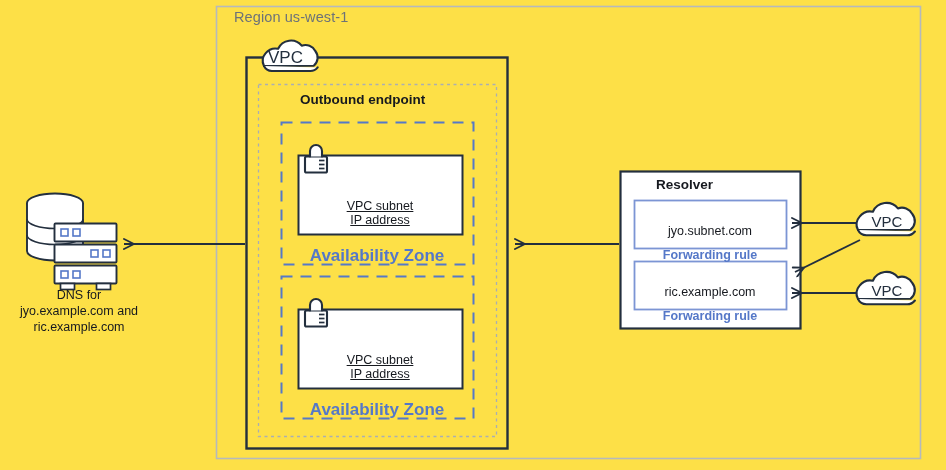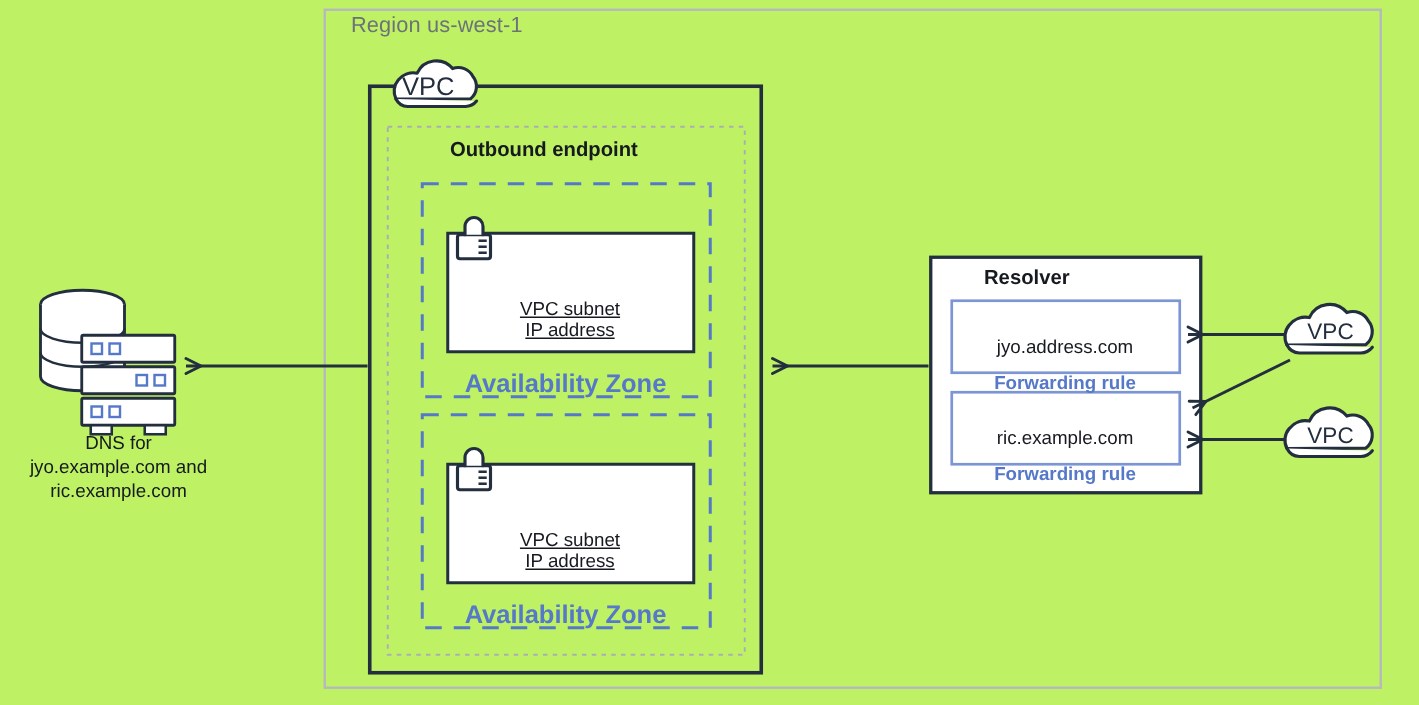--- a/index.html
+++ b/index.html
@@ -7,21 +7,21 @@
     padding: 0;
     background: #ffffff;
   }
   body {
     font-family: "Liberation Sans", sans-serif;
   }
   #canvas {
     position: relative;
     width: 946px;
     height: 470px;
-    background: #bef264;
+    background: #fde047;
     overflow: hidden;
   }
   svg.layer {
     position: absolute;
     left: 0;
     top: 0;
     width: 946px;
     height: 470px;
   }
   .lbl {
@@ -212,21 +212,21 @@
   <div class="lbl subnet-text" style="left:298px; top:212px; width:164px;">IP address</div>
   <div class="lbl az-text" style="left:281px; top:245px; width:192px;">Availability Zone</div>
 
   <div class="lbl subnet-text" style="left:298px; top:352px; width:164px;">VPC subnet</div>
   <div class="lbl subnet-text" style="left:298px; top:366px; width:164px;">IP address</div>
   <div class="lbl az-text" style="left:281px; top:399px; width:192px;">Availability Zone</div>
 
   <div class="lbl resolver-label" style="left:656px; top:176px;">Resolver</div>
 
   <div class="lbl rule-title" style="left:634px; top:207px; width:152px;">Forwarding rule</div>
-  <div class="lbl rule-domain" style="left:634px; top:223px; width:152px;">jyo.address.com</div>
+  <div class="lbl rule-domain" style="left:634px; top:223px; width:152px;">jyo.subnet.com</div>
 
   <div class="lbl rule-title" style="left:634px; top:268px; width:152px;">Forwarding rule</div>
   <div class="lbl rule-domain" style="left:634px; top:284px; width:152px;">ric.example.com</div>
 
   <div class="lbl cloud-label" style="left:858px; top:212px; width:58px;">VPC</div>
   <div class="lbl cloud-label" style="left:858px; top:281px; width:58px;">VPC</div>
 
   <div class="lbl dns-caption" style="left:-11px; top:287px;">DNS for</div>
   <div class="lbl dns-caption" style="left:-11px; top:303px;">jyo.example.com and</div>
   <div class="lbl dns-caption" style="left:-11px; top:319px;">ric.example.com</div>

